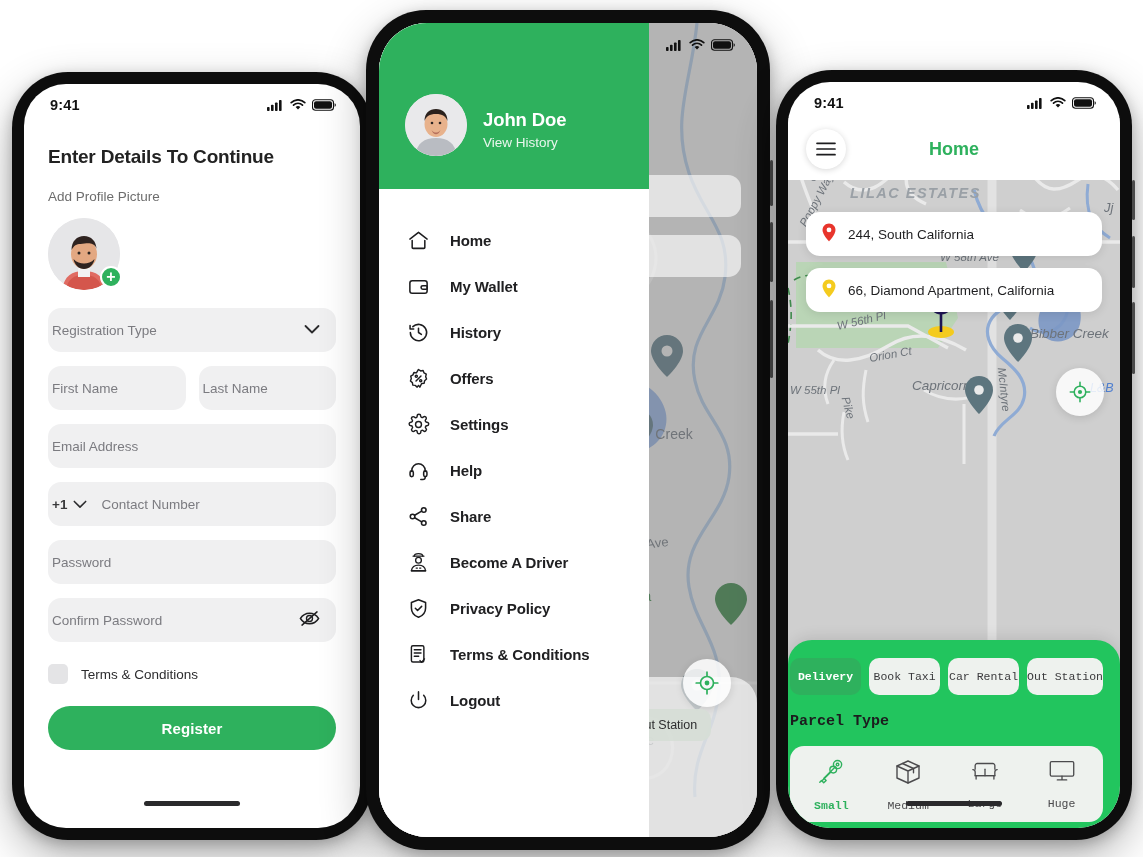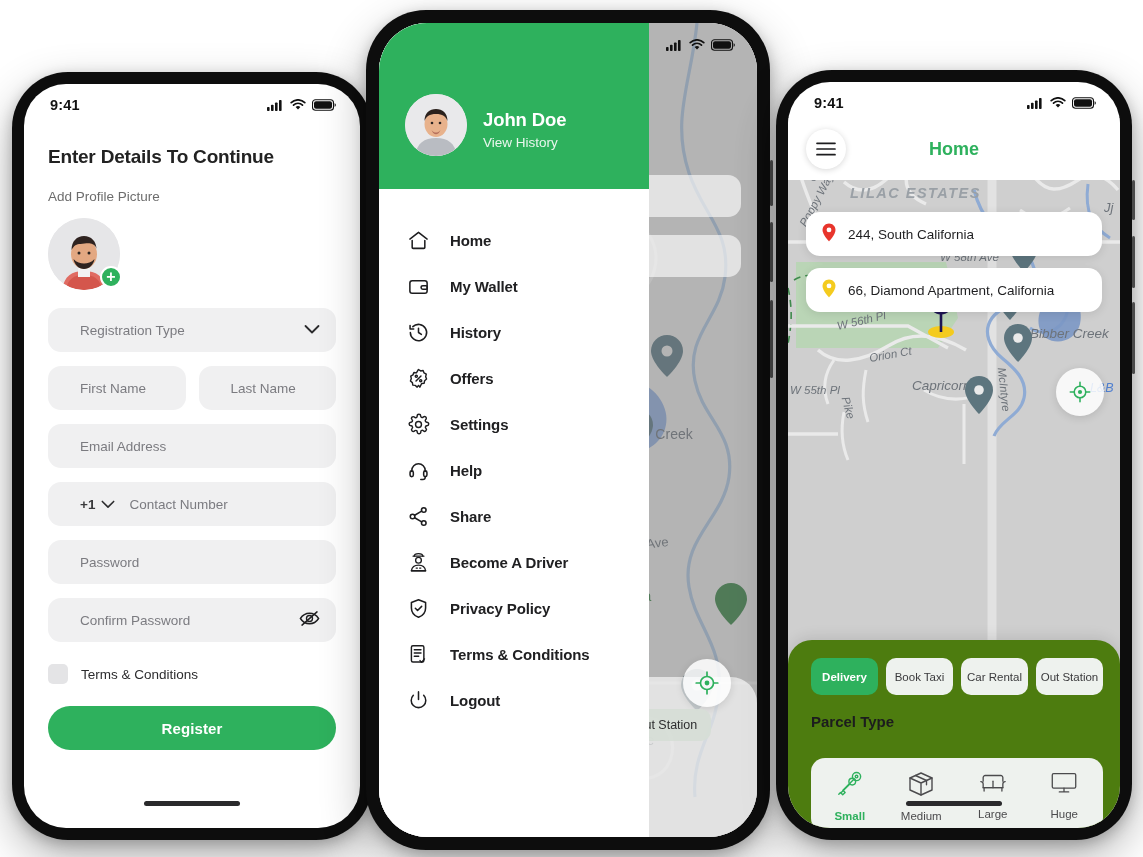--- a/index.html
+++ b/index.html
@@ -70,21 +70,21 @@
     border: 2px solid #fff;
   }
 
   :root { --green: #2eb15d; --field: #f0f0f1; --fieldtext: #7b7b80; }
 
   .field {
     background: var(--field);
     border-radius: 13px;
     height: 44px;
     display: flex; align-items: center;
-    padding: 0 32px;
+    padding: 0 4px;
     font-size: 13.5px; color: var(--fieldtext);
     margin-top: 14px;
     position: relative;
   }
   .field-row { display: flex; gap: 13px; margin-top: 14px; }
   .field-row .field { flex: 1; margin-top: 0; }
   .chev { position: absolute; right: 16px; top: 50%; transform: translateY(-50%); }
   .ccode { font-size: 13.5px; font-weight: 600; color: #3a3a3c; margin-right: 6px; }
   .eye { position: absolute; right: 16px; top: 50%; transform: translateY(-50%); }
 
@@ -178,35 +178,36 @@
   .rp-map { position: absolute; left:0; right:0; top: 98px; bottom: 0; overflow: hidden; font-style: italic; }
   .addr-card {
     position: absolute; left: 18px; right: 18px;
     background: #fff; border-radius: 14px; height: 44px;
     display: flex; align-items: center; gap: 12px; padding: 0 16px;
     box-shadow: 0 2px 10px rgba(0,0,0,.10); z-index: 7;
     font-size: 13.5px; color: #1f1f21;
   }
   .sheet {
     position: absolute; left: 0; right: 0; bottom: 0; top: 558px;
-    background: #4d7c0f; border-radius: 24px 24px 0 0; z-index: 8;
+    background: #22c55e; border-radius: 24px 24px 0 0; z-index: 8;
     box-shadow: 0 -3px 14px rgba(0,0,0,.10);
-    padding: 18px 17px 0 23px;
+    padding: 18px 17px 0 2px;
+    font-family: Liberation Mono, monospace;
   }
   .svc-tabs { display: flex; gap: 8px; }
   .svc-tab {
     flex: 1; height: 37px; border-radius: 10px;
     background: #eef2ee; color: #3a3a3c;
     display: flex; align-items: center; justify-content: center;
     font-size: 11.5px; white-space: nowrap; cursor: pointer;
   }
   .svc-tab.active { background: var(--green); color: #fff; font-weight: 600; }
   .sheet-h { font-size: 15px; font-weight: 700; color: #1c1c1e; margin-top: 18px; }
   .parcel-row {
-    display: flex; margin-top: 28px;
+    display: flex; margin-top: 16px;
     background: #eef2ee; border-radius: 14px; padding: 12px 6px 10px 6px; gap: 6px;
   }
   .parcel {
     flex: 1; display: flex; flex-direction: column; align-items: center; gap: 8px; cursor: pointer;
   }
   .parcel-label { font-size: 11.5px; color: #4b4b4d; }
   .parcel.active .parcel-label { color: var(--green); font-weight: 700; }
   .map-label { position: absolute; color: #6d737a; white-space: nowrap; pointer-events: none; }
 </style>
 </head>

